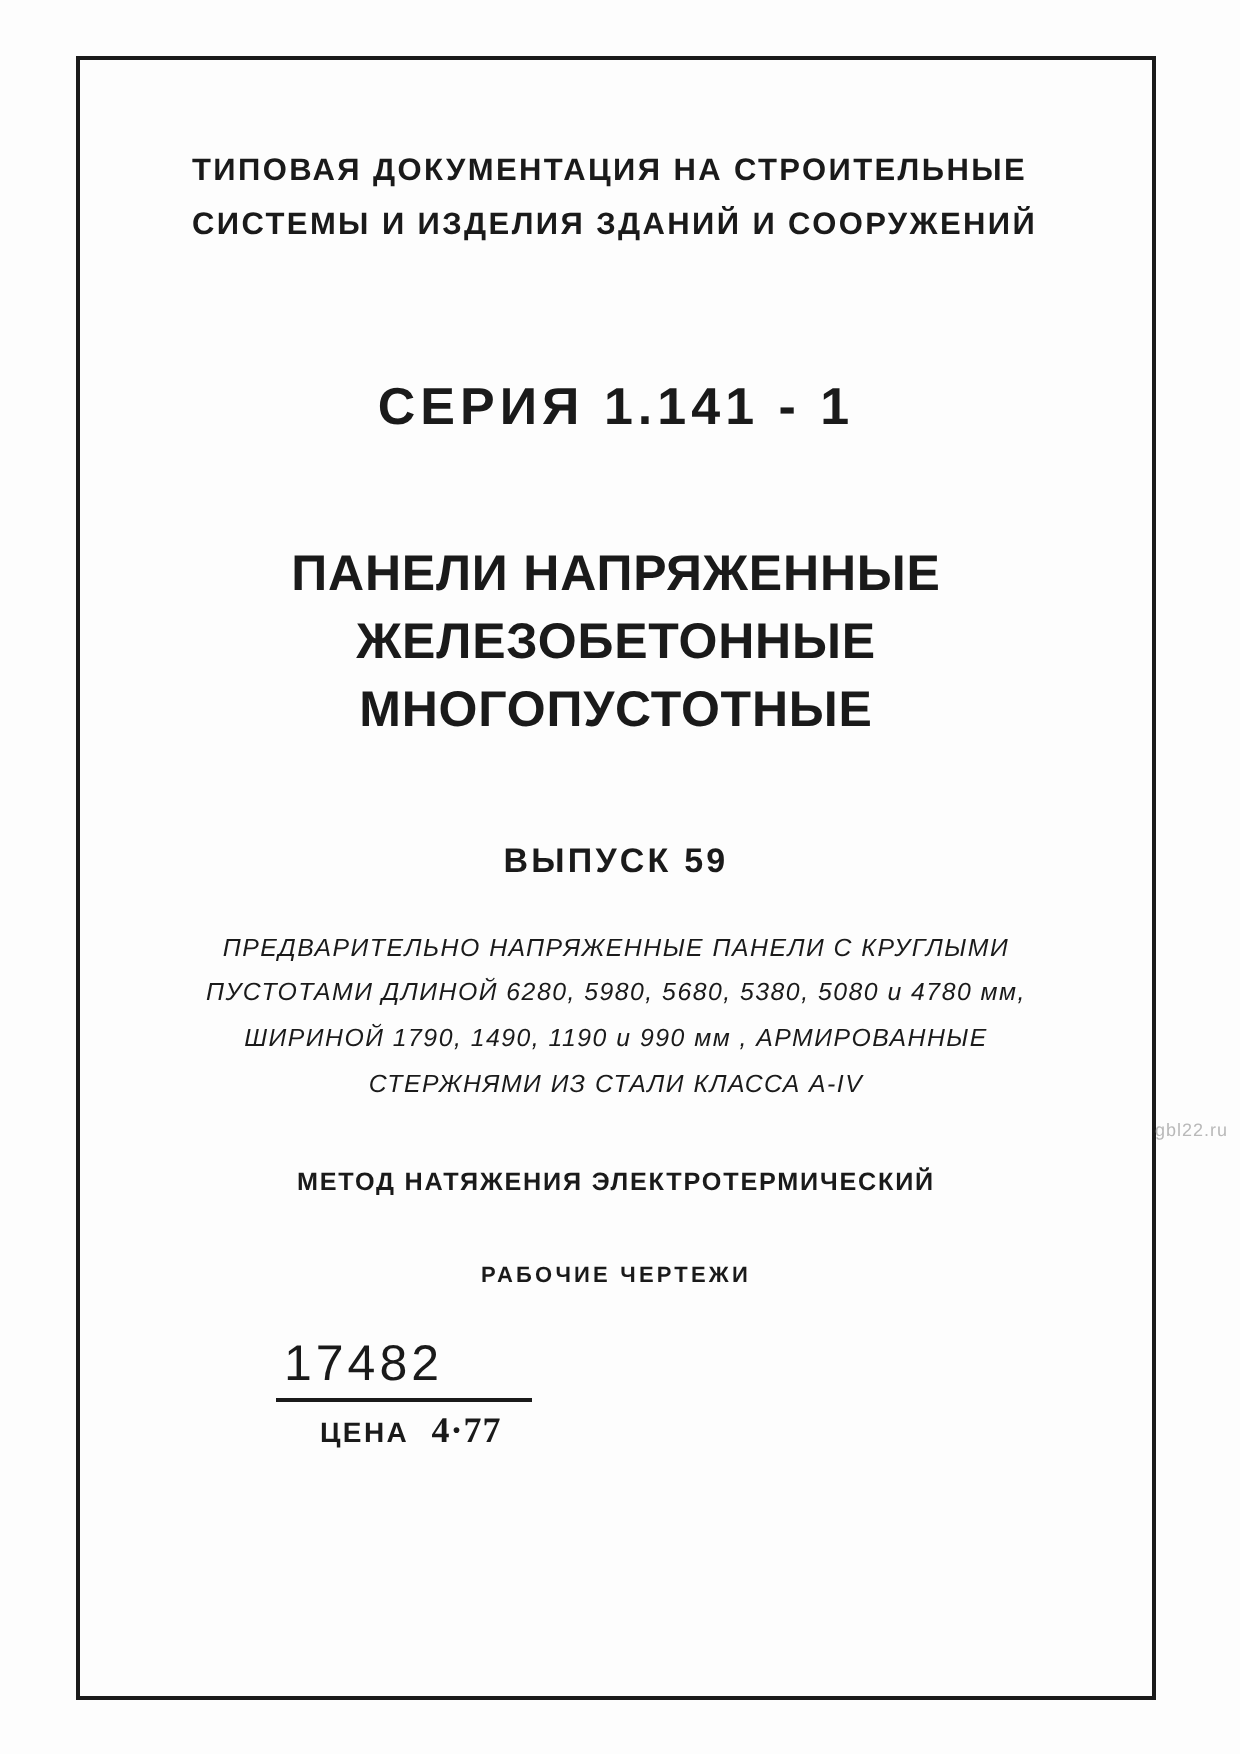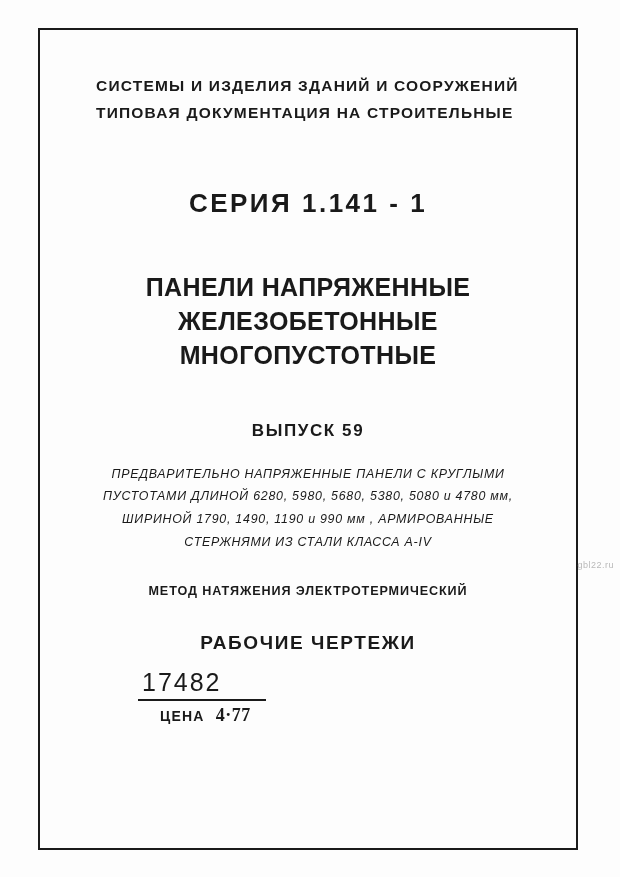--- a/index.html
+++ b/index.html
@@ -101,21 +101,21 @@
   .method {
     margin-top: 30px;
     font-weight: bold;
     font-size: 12.6px;
     letter-spacing: 0.9px;
   }
 
   .drawings {
     margin-top: 34px;
     font-weight: bold;
-    font-size: 19px;
+    font-size: 11px;
     letter-spacing: 1.6px;
   }
 
   
   .bottom {
     position: absolute;
     left: 138px;
     top: 668px;
     text-align: left;
   }
@@ -160,22 +160,22 @@
 </head>
 <body>
 
 <div class="page">
 
   <div class="frame"></div>
 
   <div class="sheet">
 
     <div class="header">
+      <div>ТИПОВАЯ ДОКУМЕНТАЦИЯ НА СТРОИТЕЛЬНЫЕ</div>
       <div>СИСТЕМЫ И ИЗДЕЛИЯ ЗДАНИЙ И СООРУЖЕНИЙ</div>
-      <div>ТИПОВАЯ ДОКУМЕНТАЦИЯ НА СТРОИТЕЛЬНЫЕ</div>
     </div>
 
     <div class="series">СЕРИЯ 1.141 - 1</div>
 
     <div class="main-title">
       <span>ПАНЕЛИ НАПРЯЖЕННЫЕ ЖЕЛЕЗОБЕТОННЫЕ</span>
       <span class="line2">МНОГОПУСТОТНЫЕ</span>
     </div>
 
     <div class="issue">ВЫПУСК 59</div>

